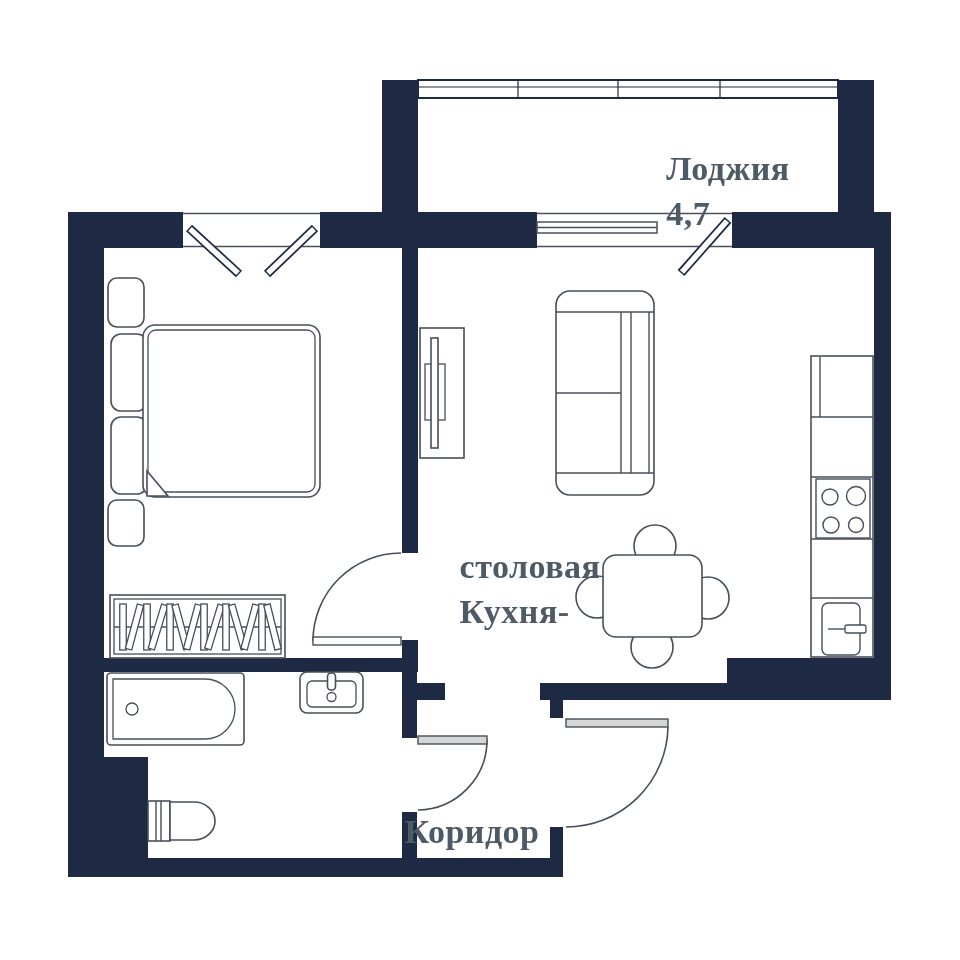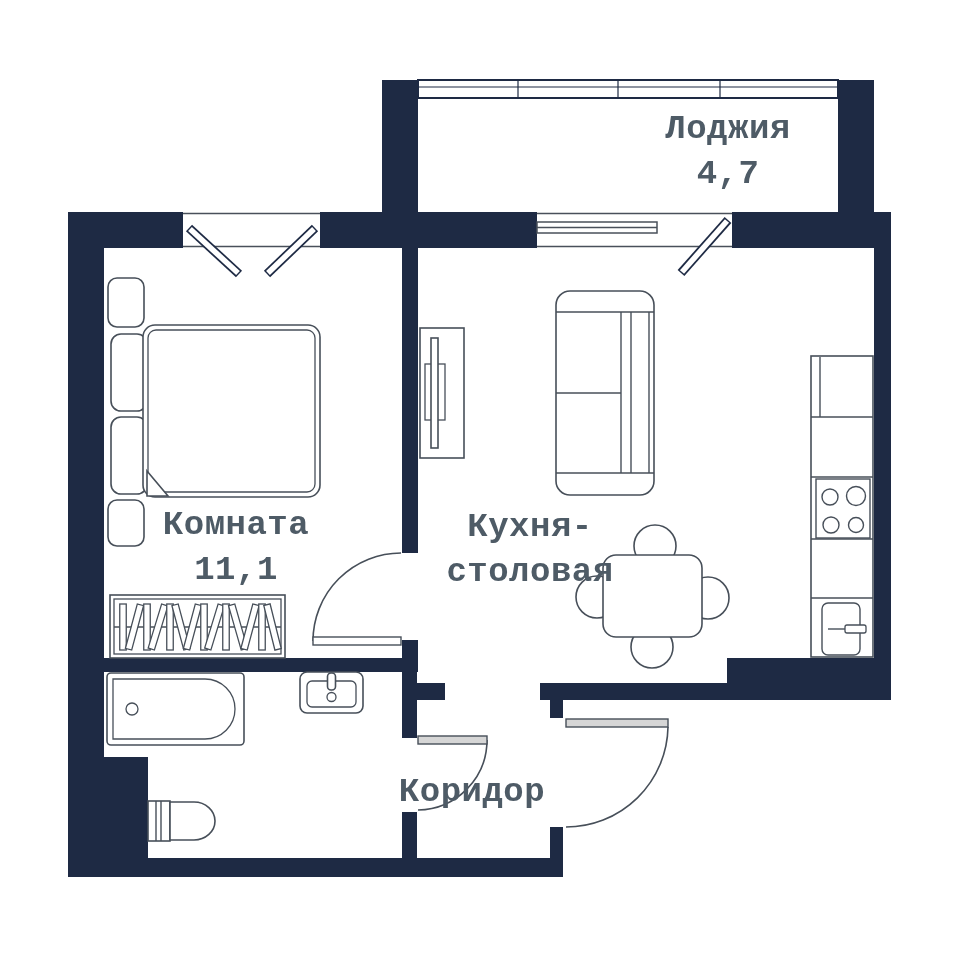--- a/index.html
+++ b/index.html
@@ -12,23 +12,23 @@
   .arc{stroke:var(--line,#474f59);stroke-width:1.6;fill:none;}
   .fr{stroke:var(--frame,#49505a);stroke-width:1.5;fill:none;}
   .frf{stroke:var(--frame,#49505a);stroke-width:1.5;fill:#fff;}
   .leaf{fill:var(--door-leaf,#d6d6d6);stroke:var(--line,#474f59);stroke-width:1.4;}
   .leafw{fill:#fff;stroke:var(--line,#474f59);stroke-width:1.4;}
   .sashD{stroke:var(--wall,#1e2a44);stroke-width:9;}
   .sashW{stroke:#fff;stroke-width:5.5;}
   .band{fill:#fff;stroke:var(--wall,#1e2a44);stroke-width:2;}
   .bandl{stroke:var(--wall,#1e2a44);stroke-width:1.2;}
   .hang{fill:#fff;stroke:var(--line,#474f59);stroke-width:1.3;}
-  .room-label{position:absolute;transform:translate(-50%,-50%);text-align:center;
-    font-family:Liberation Mono, monospace;font-weight:700;font-size:34px;
-    line-height:45px;color:var(--label,#4e5b66);letter-spacing:.5px;white-space:nowrap;}
+  .room-label{position:absolute;transform:translate(-50%,-50%);text-align:left;
+    font-family:Liberation Serif, serif;font-weight:700;font-size:34px;
+    line-height:45px;color:var(--label,#4e5b66);letter-spacing:.5px;white-space:nowrap;margin-top:39px;}
 </style>
 </head>
 <body>
 
 <div class="stage">
   <svg width="960" height="960" viewBox="0 0 960 960">
 
     <g>
       <rect class="w" x="68" y="212" width="36" height="665"></rect>
       <rect class="w" x="68" y="212" width="115" height="36"></rect>
@@ -190,27 +190,23 @@
         <rect class="fl" x="845" y="625" width="21" height="8" rx="2" style="stroke-width:1.3"></rect>
       </g>
     </g>
   </svg>
 
   <div class="room-label" style="left:728px;top:152px;">
     <div>Лоджия</div>
     <div>4,7</div>
   </div>
 
-  <div class="room-label" style="left:236px;top:548px;">
-    <div>Комната</div>
-    <div>11,1</div>
-  </div>
 
   <div class="room-label" style="left:530px;top:550px;">
+    <div>столовая</div>
     <div>Кухня-</div>
-    <div>столовая</div>
   </div>
 
 
   <div class="room-label" style="left:472px;top:792px;">
     <div>Коридор</div>
   </div>
 </div>
 
 </body></html>

